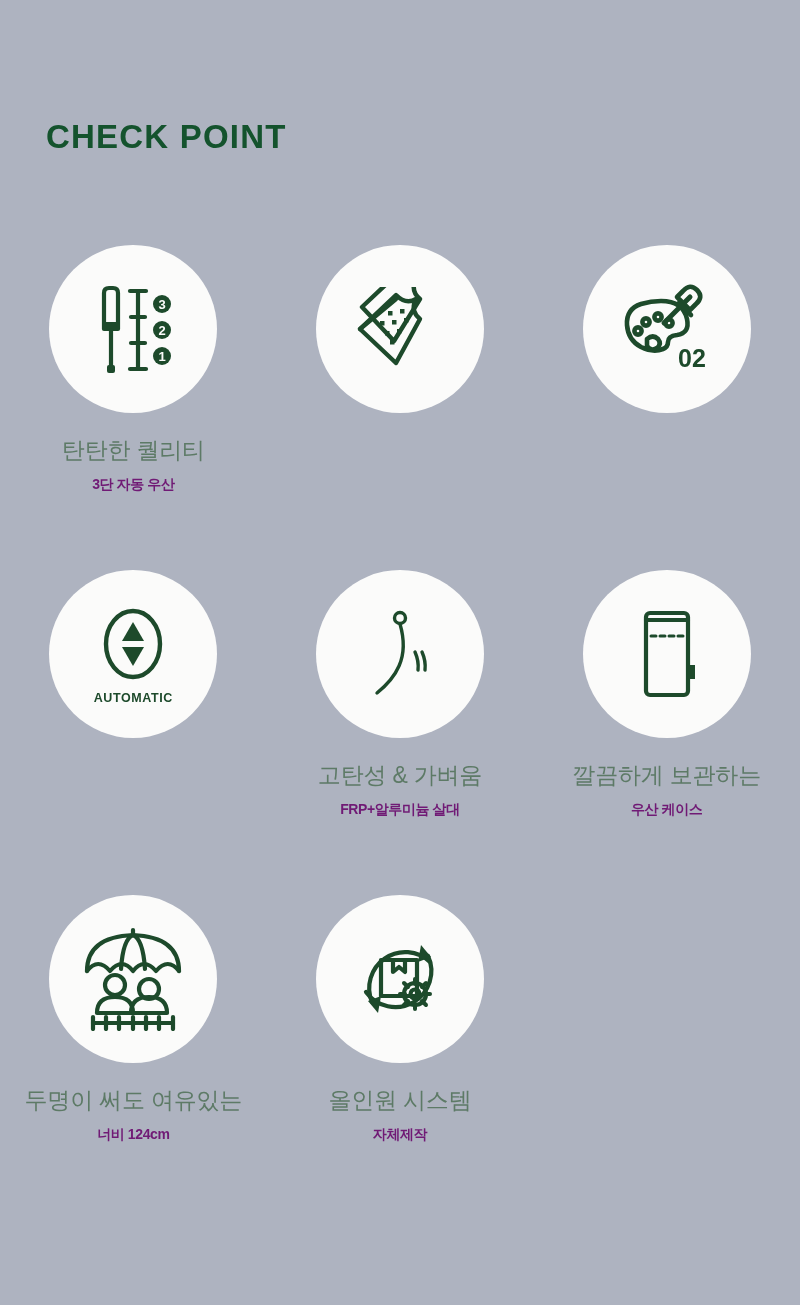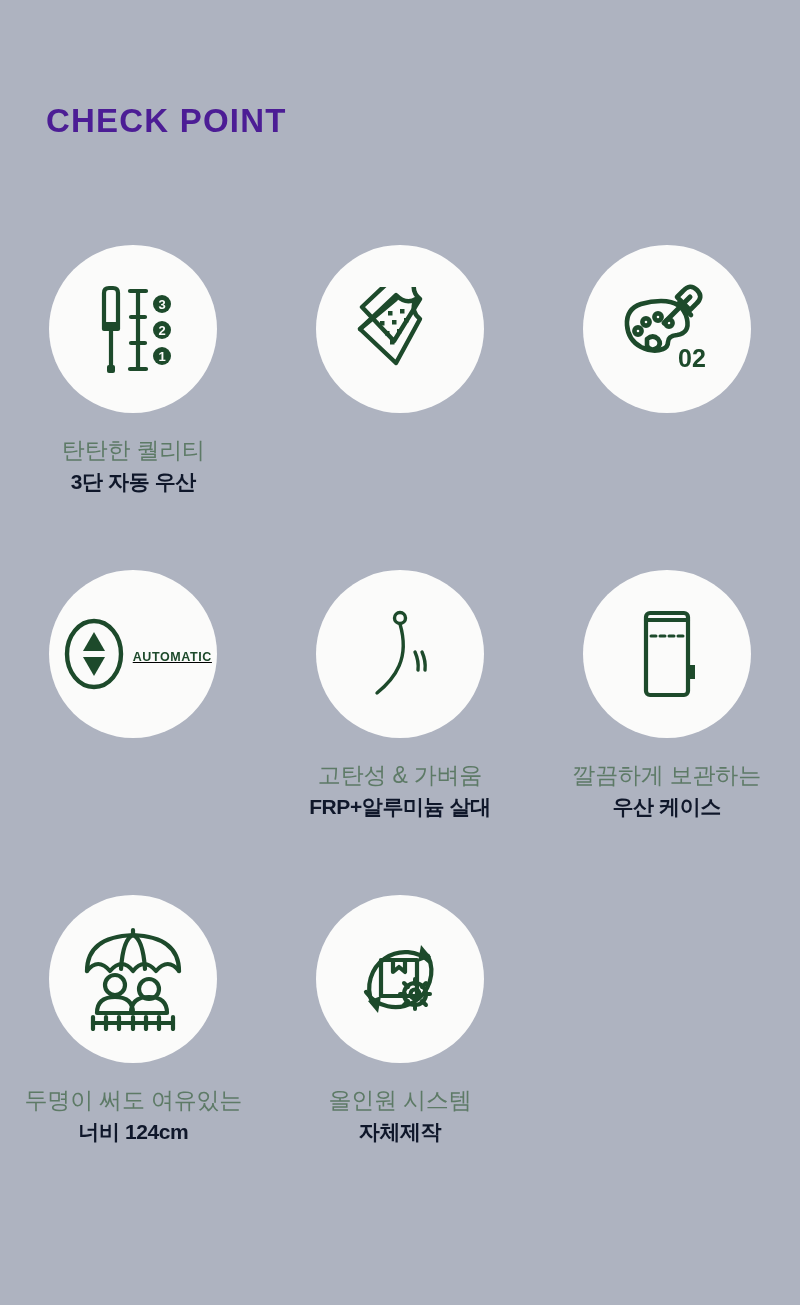--- a/index.html
+++ b/index.html
@@ -10,25 +10,25 @@
   body {
     background: #aeb3c0;
     font-family: "Liberation Sans", "DejaVu Sans", sans-serif;
     position: relative;
     overflow: hidden;
   }
 
   #page-title {
     position: absolute;
     left: 46px;
-    top: 104px;
+    top: 120px;
     font-size: 33px;
     font-weight: bold;
     letter-spacing: 1.2px;
-    color: #4c1d95;
+    color: #14532d;
     line-height: 1;
   }
 
   #grid {
     position: absolute;
     left: 0;
     top: 245px;
     width: 800px;
     display: grid;
     grid-template-columns: repeat(3, 1fr);
@@ -61,41 +61,40 @@
   }
   .caption .top {
     display: block;
     font-size: 23px;
     color: #5d7a66;
     font-weight: normal;
     letter-spacing: -0.2px;
   }
   .caption .bottom {
     display: block;
-    font-size: 21px;
+    font-size: 14px;
     font-weight: bold;
-    color: #0f172a;
+    color: #701a75;
     letter-spacing: -0.4px;
-    margin-top: 3px;
+    margin-top: 10px;
   }
 
   .auto-label {
     font-size: 12.5px;
     font-weight: bold;
     letter-spacing: 0.6px;
     color: #1d4a2b;
     margin-top: 6px;
     text-align: center;
   }
   .auto-wrap {
     display: flex;
-    flex-direction: row;
+    flex-direction: column;
     align-items: center;
     justify-content: center;
-    text-decoration: underline;
   }
 </style>
 </head>
 <body>
 
 <div id="page-title">CHECK POINT</div>
 
 <div id="grid">
 
   <div class="card">

